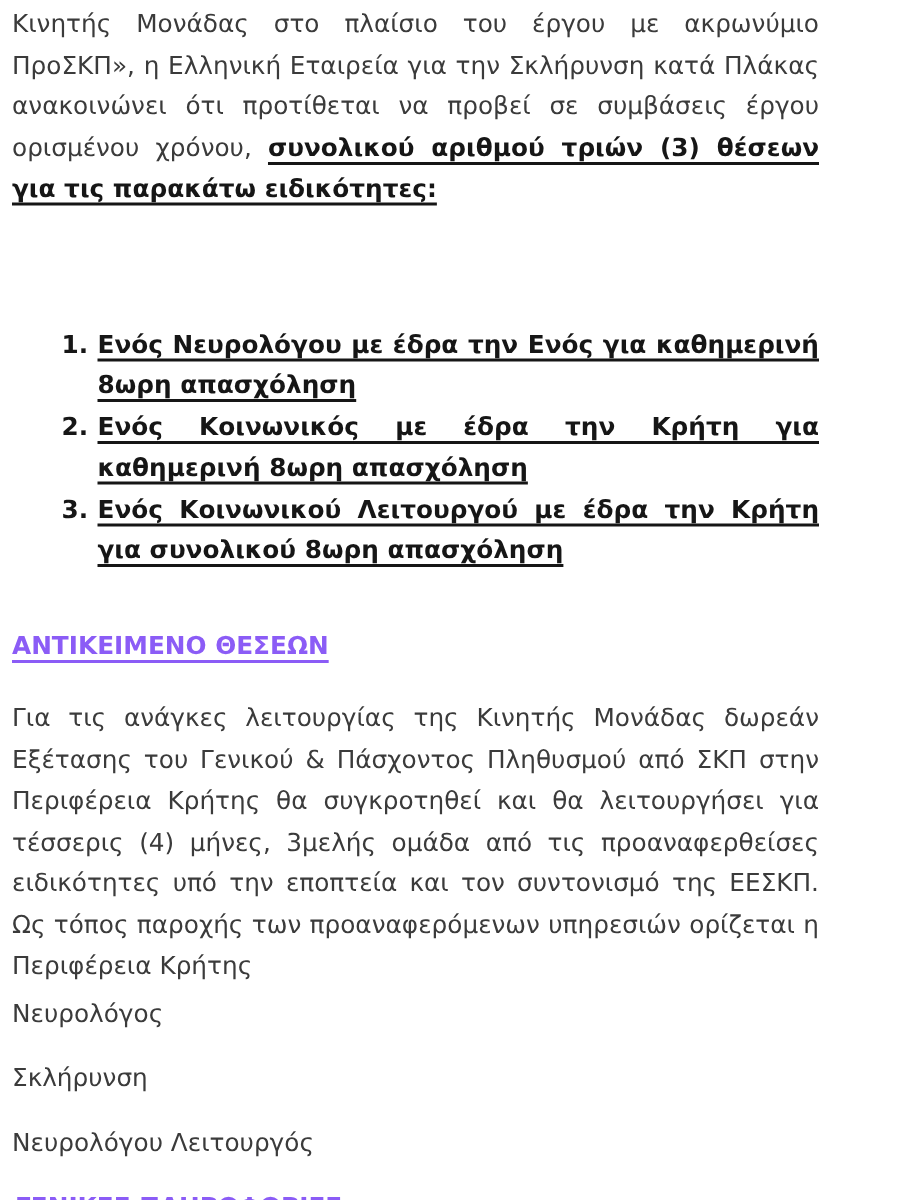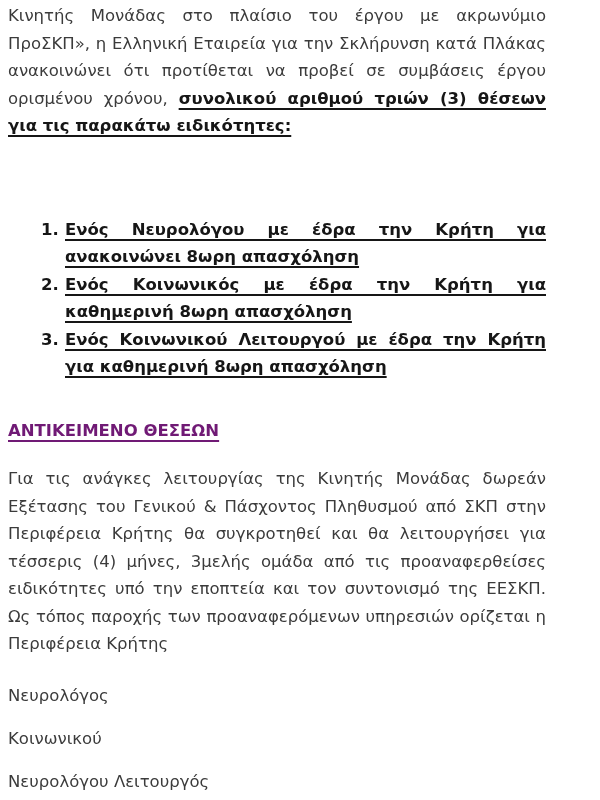--- a/index.html
+++ b/index.html
@@ -61,32 +61,32 @@
     text-decoration: underline;
     text-decoration-thickness: 1.5px;
     text-underline-offset: 4px;
   }
 
   .section-heading {
     margin: 0;
     font-size: 16.5px;
     line-height: 27.5px;
     font-weight: bold;
-    color: #701a75;
+    color: #8b5cf6;
     text-decoration: underline;
     text-decoration-thickness: 1.5px;
     text-underline-offset: 4px;
     display: block;
   }
 
   .heading-object { margin-top: 36px; }
 
   .object-body { margin-top: 21px; }
 
-  .roles { margin-top: 24px; }
+  .roles { margin-top: 4px; }
 
   .role-line {
     margin: 0 0 15.5px 0;
     font-size: 16.5px;
     line-height: 27.5px;
     color: #3b3b3b;
   }
 
   .heading-general {
     margin-top: 7px;
@@ -96,37 +96,37 @@
 </head>
 <body>
 
 <div class="page">
 
   <p class="para"><span>Κινητής Μονάδας στο πλαίσιο του έργου με ακρωνύμιο ΠροΣΚΠ», η Ελληνική Εταιρεία για την Σκλήρυνση κατά Πλάκας ανακοινώνει ότι προτίθεται να προβεί σε συμβάσεις έργου ορισμένου χρόνου, </span><span class="b-u">συνολικού αριθμού τριών (3) θέσεων για τις παρακάτω ειδικότητες:</span></p>
 
   <div class="positions-list">
     <div class="list-row">
       <span class="list-num">1.</span>
-      <div class="list-text">Ενός Νευρολόγου με έδρα την Κρήτη για ανακοινώνει 8ωρη απασχόληση</div>
+      <div class="list-text">Ενός Νευρολόγου με έδρα την Ενός για καθημερινή 8ωρη απασχόληση</div>
     </div>
     <div class="list-row">
       <span class="list-num">2.</span>
       <div class="list-text">Ενός Κοινωνικός με έδρα την Κρήτη για καθημερινή 8ωρη απασχόληση</div>
     </div>
     <div class="list-row">
       <span class="list-num">3.</span>
-      <div class="list-text">Ενός Κοινωνικού Λειτουργού με έδρα την Κρήτη για καθημερινή 8ωρη απασχόληση</div>
+      <div class="list-text">Ενός Κοινωνικού Λειτουργού με έδρα την Κρήτη για συνολικού 8ωρη απασχόληση</div>
     </div>
   </div>
 
   <span class="section-heading heading-object">ΑΝΤΙΚΕΙΜΕΝΟ ΘΕΣΕΩΝ</span>
 
   <p class="para object-body">Για τις ανάγκες λειτουργίας της Κινητής Μονάδας δωρεάν Εξέτασης του Γενικού &amp; Πάσχοντος Πληθυσμού από ΣΚΠ στην Περιφέρεια Κρήτης θα συγκροτηθεί και θα λειτουργήσει για τέσσερις (4) μήνες, 3μελής ομάδα από τις προαναφερθείσες ειδικότητες υπό την εποπτεία και τον συντονισμό της ΕΕΣΚΠ. Ως τόπος παροχής των προαναφερόμενων υπηρεσιών ορίζεται η Περιφέρεια Κρήτης</p>
 
   <div class="roles">
     <p class="role-line">Νευρολόγος</p>
-    <p class="role-line">Κοινωνικού</p>
+    <p class="role-line">Σκλήρυνση</p>
     <p class="role-line">Νευρολόγου Λειτουργός</p>
   </div>
 
   <span class="section-heading heading-general">ΓΕΝΙΚΕΣ ΠΛΗΡΟΦΟΡΙΕΣ</span>
 
 </div>
 
 </body></html>

